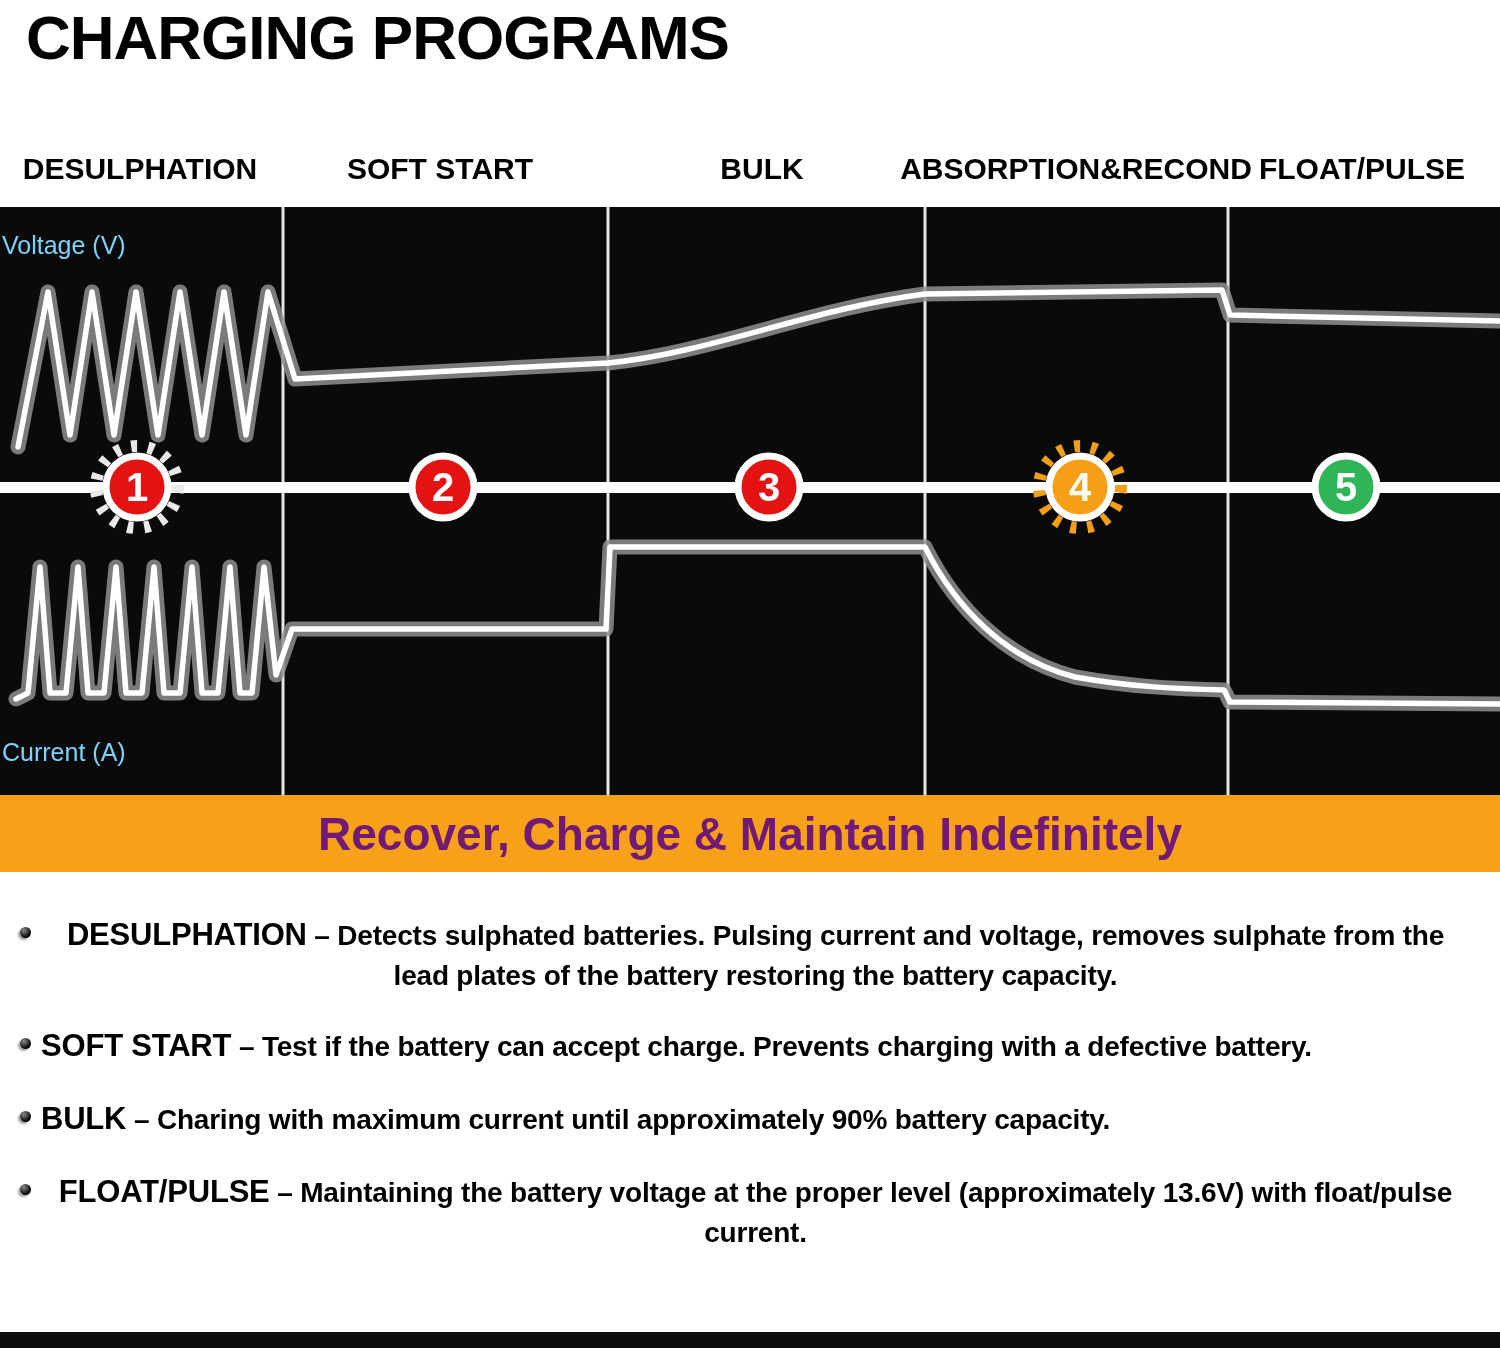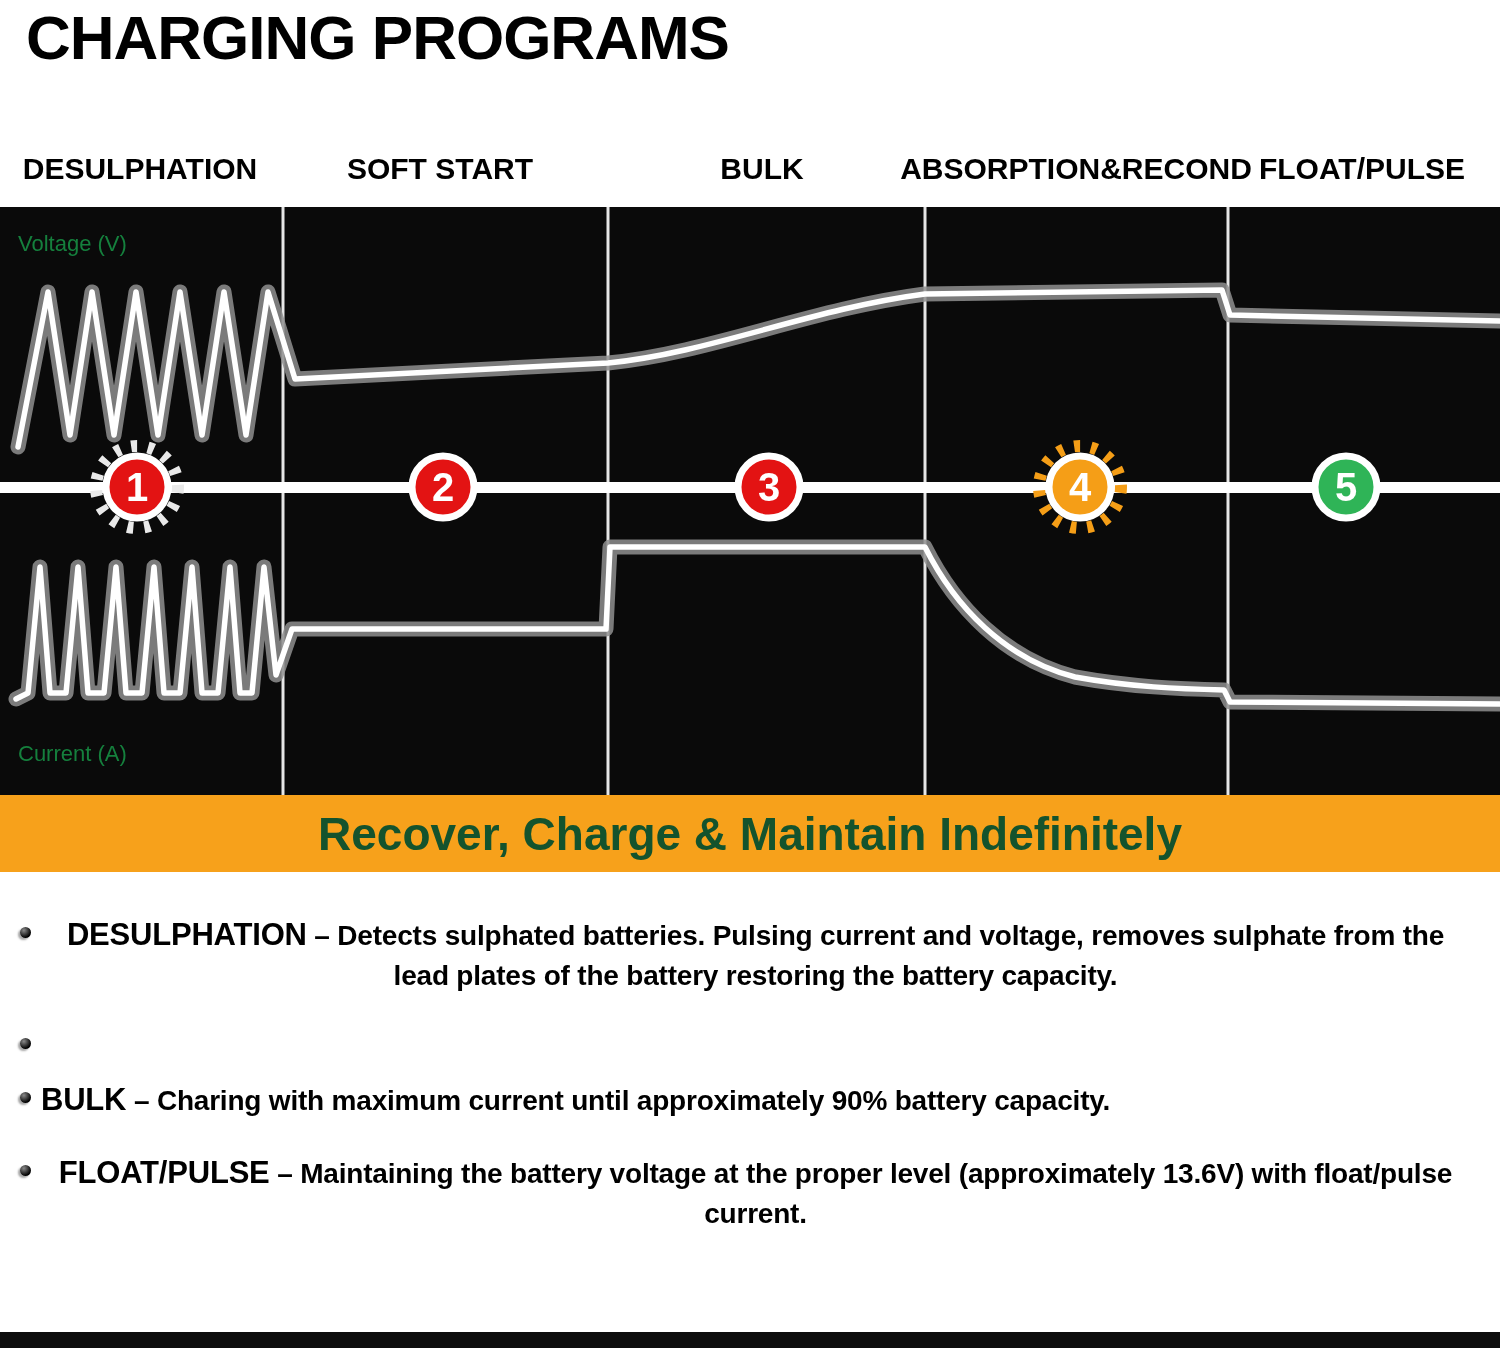--- a/index.html
+++ b/index.html
@@ -12,28 +12,28 @@
     position:absolute; top:2px; left:26px;
     font-size:62px; font-weight:700; letter-spacing:-1px; white-space:nowrap;
   }
   .stage-row { position:absolute; top:152px; left:0; width:1500px; height:46px; }
   .stage-label {
     position:absolute; top:0; transform:translateX(-50%);
     font-size:30px; font-weight:800; white-space:nowrap;
   }
   .chart { position:absolute; top:207px; left:0; width:1500px; height:588px; background:#0a0a0a; }
   .chart svg { display:block; }
-  .axis-label { position:absolute; left:18px; color:#15803d; font-size:22px; font-weight:400; }
+  .axis-label { position:absolute; left:2px; color:#7dd3fc; font-size:25px; font-weight:400; }
   .axis-label.voltage { top:24px; }
   .axis-label.current { bottom:28px; }
   .marker-num { font-family:"Liberation Sans", sans-serif; font-size:40px; font-weight:bold; }
   .banner {
     position:absolute; top:795px; left:0; width:1500px; height:77px;
     display:flex; align-items:center; justify-content:center;
-    font-size:46px; font-weight:900; background:#F7A11B; color:#14532d;
+    font-size:46px; font-weight:900; background:#F7A11B; color:#701a75;
   }
   .descriptions { position:absolute; top:872px; left:0; width:1500px; padding:42px 30px 0 20px; }
   .desc-item { display:flex; align-items:flex-start; margin-bottom:30px; }
   .bullet {
     flex:0 0 auto; width:11px; height:11px; border-radius:50%;
     margin:13px 10px 0 0;
     background: radial-gradient(circle at 35% 30%, #8a8a8a, #000 70%);
     box-shadow: -2px 2px 2px rgba(0,0,0,.35);
   }
   .desc-text { font-size:28px; font-weight:700; line-height:1.38; letter-spacing:-0.2px;text-align:center; }
@@ -91,20 +91,21 @@
 
 <div class="banner" style="background: rgb(247, 161, 27);">Recover, Charge &amp; Maintain Indefinitely</div>
 
 <div class="descriptions" id="descriptions">
     <div class="desc-item">
       <span class="bullet"></span>
       <span class="desc-text"><span class="term">DESULPHATION</span> <span class="sep">–</span> <span>Detects sulphated batteries. Pulsing current and voltage, removes sulphate from the lead plates of the battery restoring the battery capacity.</span></span>
     </div>
     <div class="desc-item">
       <span class="bullet"></span>
+      <span class="desc-text"><span class="term">SOFT START</span> <span class="sep">–</span> <span>Test if the battery can accept charge. Prevents charging with a defective battery.</span></span>
     </div>
     <div class="desc-item">
       <span class="bullet"></span>
       <span class="desc-text"><span class="term">BULK</span> <span class="sep">–</span> <span>Charing with maximum current until approximately 90% battery capacity.</span></span>
     </div>
     <div class="desc-item">
       <span class="bullet"></span>
       <span class="desc-text"><span class="term">FLOAT/PULSE</span> <span class="sep">–</span> <span>Maintaining the battery voltage at the proper level (approximately 13.6V) with float/pulse current.</span></span>
     </div>
   </div>

